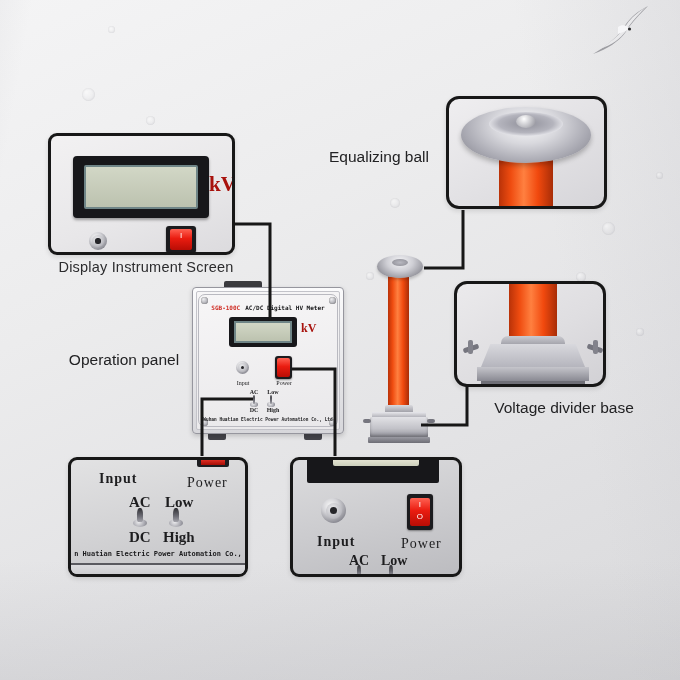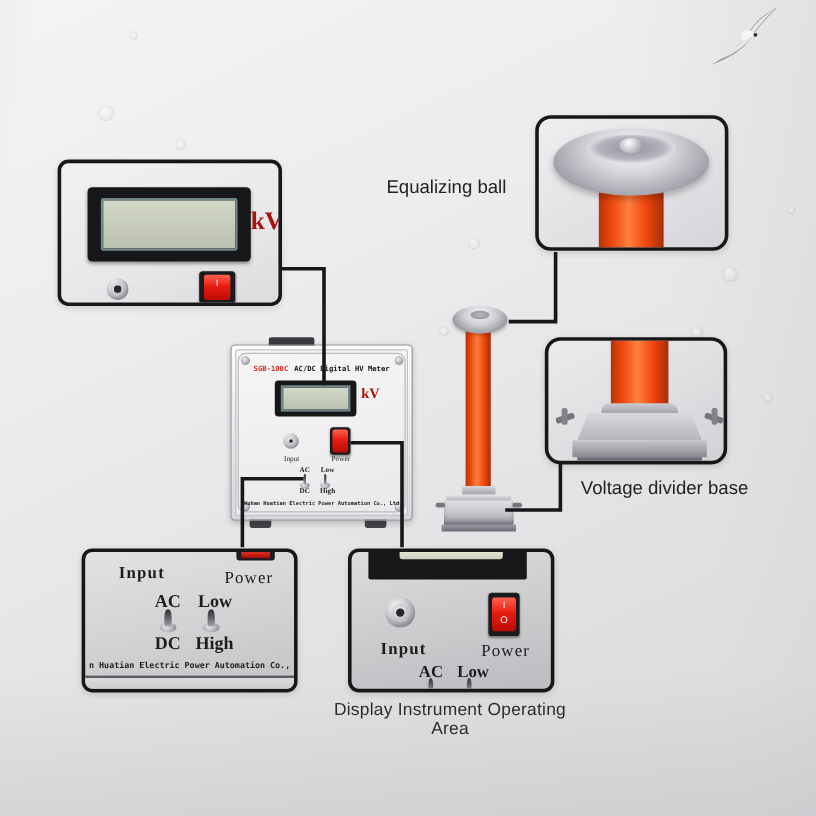--- a/index.html
+++ b/index.html
@@ -11,21 +11,21 @@
   .sheen2{position:absolute;right:0;top:0;width:300px;height:680px;pointer-events:none;
     background:linear-gradient(260deg,rgba(200,200,205,.30) 0%,rgba(255,255,255,0) 40%);}
   .sheen3{position:absolute;left:0;bottom:0;width:680px;height:120px;pointer-events:none;
     background:linear-gradient(0deg,rgba(180,180,185,.28),rgba(255,255,255,0));}
   .bubble{position:absolute;border-radius:50%;pointer-events:none;opacity:.55;
     background:radial-gradient(circle at 35% 30%,rgba(255,255,255,.9) 0%,rgba(230,230,235,.15) 45%,rgba(170,170,178,.35) 100%);
     box-shadow:inset 0 0 2px rgba(120,120,128,.5);}
   .inset{position:absolute;border:3.5px solid #171717;box-sizing:border-box;overflow:hidden;
     box-shadow:0 2px 5px rgba(0,0,0,.12);}
   .caption{position:absolute;color:#2c2c2e;font-size:14.5px;text-align:center;letter-spacing:.2px;}
-  .floatlabel{position:absolute;color:#222224;font-size:15.5px;text-align:left;}
+  .floatlabel{position:absolute;color:#222224;font-size:15.5px;text-align:center;}
   .machine{font-family:"DejaVu Sans Mono",monospace;font-weight:bold;}
   .seriflab{font-family:"Liberation Serif",serif;color:#1d1d1f;}
   
   .bnc{position:absolute;border-radius:50%;
     background:radial-gradient(circle at 38% 32%,#fafafa 0%,#d3d3d7 35%,#8b8b93 75%,#5c5c62 100%);}
   .bnc .mid{position:absolute;left:18%;top:18%;width:64%;height:64%;border-radius:50%;
     background:radial-gradient(circle at 40% 35%,#ececee,#b9b9bf 70%,#84848c);}
   .bnc .hole{position:absolute;left:36%;top:36%;width:28%;height:28%;border-radius:50%;background:#26262a;}
   
   .rocker{position:absolute;background:#1b1b1e;border-radius:3px;box-shadow:0 1px 2px rgba(0,0,0,.4);}
@@ -135,35 +135,37 @@
     <div class="toggle" style="left:74px;top:110px;width:8px;height:9px">
       <i class="base"></i>
         <i class="lever"></i>
       </div>
     <div class="seriflab" style="position:absolute;left:52px;top:119px;width:18px;text-align:center;font-size:6px;font-weight:bold">DC</div>
     <div class="seriflab" style="position:absolute;left:68px;top:119px;width:24px;text-align:center;font-size:6px;font-weight:bold">High</div>
 
     <div class="machine" style="position:absolute;left:50%;top:127px;font-size:8px;color:#1e1e20;white-space:nowrap;
          transform:translateX(-50%) scale(.56)">Wuhan Huatian Electric Power Automation Co., Ltd</div>
   </div>
+  <div class="floatlabel" style="left:66px;top:351px;width:116px">Operation panel</div>
 
   <div class="inset" style="left:48px;top:133px;width:187px;height:122px;border-radius:9px;
        background:linear-gradient(160deg,#f2f1f2 0%,#e8e7e9 60%,#dcdbde 100%)">
     <div class="lcd-bezel" style="left:22px;top:20px;width:136px;height:62px;border-radius:4px;box-shadow:0 2px 3px rgba(0,0,0,.35)">
       <div class="lcd-frame" style="left:11px;top:9px;right:11px;bottom:9px;border-radius:2px"></div>
     </div>
     <div class="seriflab" style="position:absolute;left:158px;top:36px;font-weight:bold;font-size:21px;color:#a8120d">kV</div>
     <div class="bnc" style="left:38px;top:96px;width:18px;height:18px">
       <div class="mid"></div>
       <div class="hole"></div>
     </div>
     <div class="rocker" style="left:115px;top:90px;width:30px;height:27px">
       <div class="red" style="font-size:8px;line-height:14px">I</div>
     </div>
   </div>
+  <div class="caption" style="left:40px;top:259px;width:212px">Display Instrument Screen</div>
 
   <div class="inset" style="left:446px;top:96px;width:161px;height:113px;border-radius:13px;
        background:linear-gradient(150deg,#efeef0 0%,#e2e1e4 55%,#d6d5d9 100%)">
     <div class="tube" style="position:absolute;left:50px;top:50px;width:54px;height:60px"></div>
     <div style="position:absolute;left:12px;top:8px;width:130px;height:56px;border-radius:50%;
          background:radial-gradient(ellipse at 50% 32%,#fafafb 0%,#d8d8dd 35%,#a9a9b2 68%,#7c7c85 100%);
          box-shadow:0 3px 5px rgba(0,0,0,.25)"></div>
     <div style="position:absolute;left:40px;top:13px;width:74px;height:24px;border-radius:50%;
          background:radial-gradient(ellipse at 50% 48%,#90909a 0%,#b4b4bd 52%,#e2e2e7 72%,rgba(0,0,0,0) 74%)"></div>
     <div style="position:absolute;left:67px;top:16px;width:20px;height:13px;border-radius:50%;
@@ -235,21 +237,20 @@
     <div class="seriflab" style="position:absolute;left:88px;top:93px;font-weight:bold;font-size:14px">Low</div>
     <div class="toggle" style="left:60px;top:109px;width:12px;height:13px">
       <i class="base"></i>
         <i class="lever"></i>
       </div>
     <div class="toggle" style="left:92px;top:109px;width:12px;height:13px">
       <i class="base"></i>
         <i class="lever"></i>
       </div>
   </div>
-  <div class="caption" style="left:272px;top:584px;width:206px">Display Instrument Operating Area</div>
 
   <svg class="lines" width="680" height="680" viewBox="0 0 680 680">
     <polyline points="234,224 270,224 270,321" fill="none" stroke="#171717" stroke-width="3"></polyline>
     <polyline points="253,399 202,399 202,456" fill="none" stroke="#171717" stroke-width="3"></polyline>
     <polyline points="292,369 335,369 335,456" fill="none" stroke="#171717" stroke-width="3"></polyline>
     <polyline points="463,210 463,268 424,268" fill="none" stroke="#171717" stroke-width="3"></polyline>
     <polyline points="421,425 467,425 467,386" fill="none" stroke="#171717" stroke-width="3"></polyline>
   </svg>
 </div>
 

